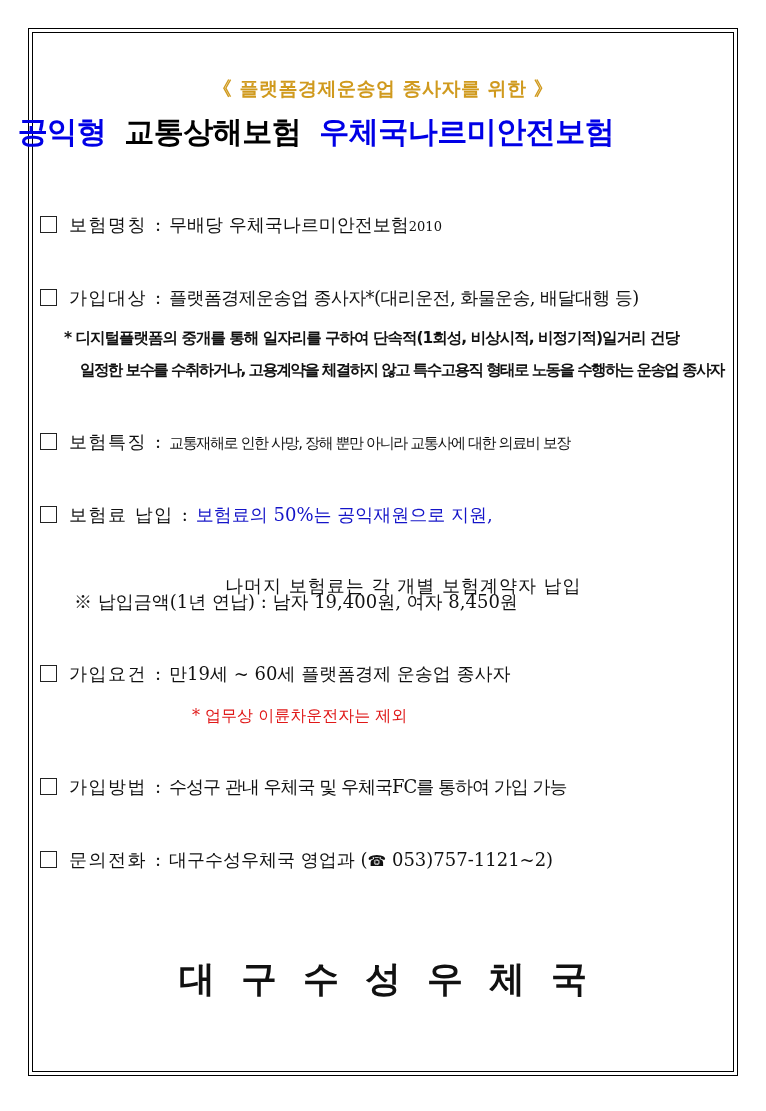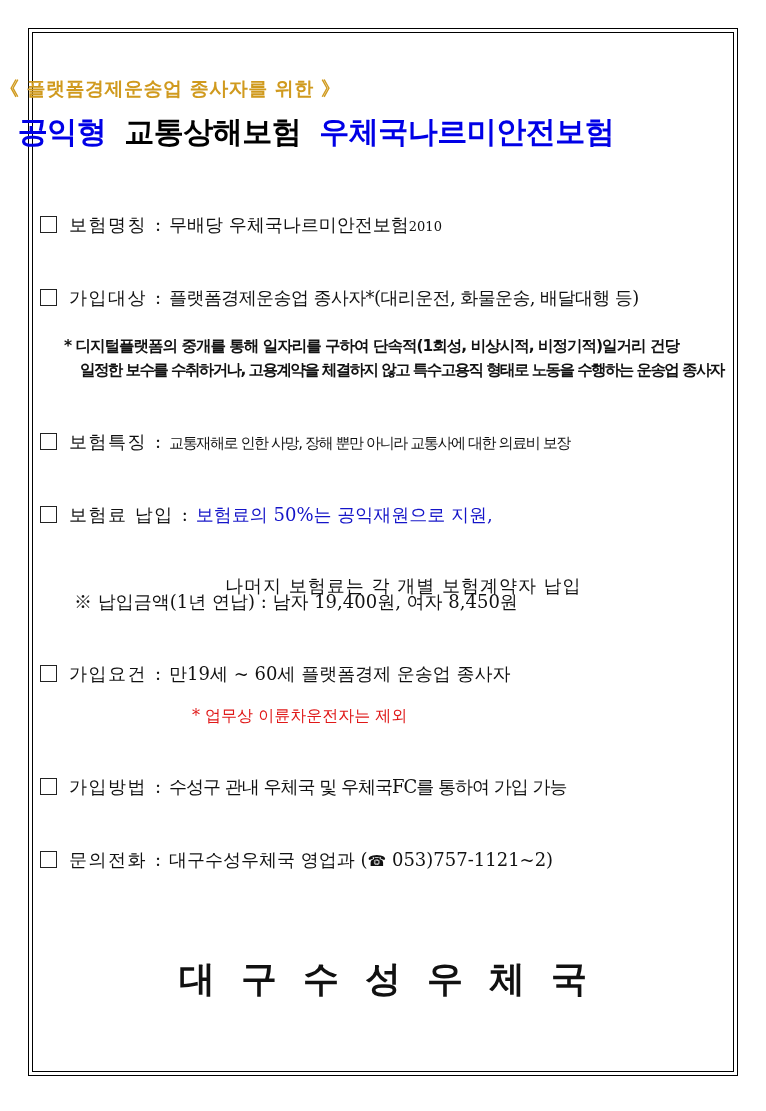--- a/index.html
+++ b/index.html
@@ -3,21 +3,21 @@
 <meta charset="utf-8">
 <style>
   html, body { margin: 0; padding: 0; background: #ffffff; }
   body { width: 766px; height: 1111px; position: relative; overflow: hidden;
          font-family: "DejaVu Serif", "Liberation Serif", serif; color: #111; }
   .frame-outer { position: absolute; left: 28px; top: 28px; width: 710px; height: 1048px;
                  border: 1px solid #000; box-sizing: border-box; }
   .frame-inner { position: absolute; left: 32px; top: 32px; width: 702px; height: 1040px;
                  border: 1.5px solid #000; box-sizing: border-box; }
   .abs { position: absolute; white-space: nowrap; }
-  .subtitle { top: 76px; left: 0; width: 766px; text-align: left;
+  .subtitle { top: 76px; left: 0; width: 766px; text-align: center;
               font-family: "DejaVu Sans", sans-serif; font-weight: bold; font-size: 19px;
               letter-spacing: 0.5px; }
   .title { top: 112px; left: 0; width: 632px; text-align: center;
            font-family: "DejaVu Sans", sans-serif; font-weight: bold; font-size: 30px;
            letter-spacing: -0.5px; }
   .title span { margin: 0 4px; }
   .row { left: 38px; font-size: 18px; line-height: 24px; }
   .box { display: inline-block; width: 17px; height: 17px; border: 1.5px solid #222;
          box-sizing: border-box; vertical-align: -2px; margin-right: 12px; margin-left: 2px; }
   .lbl { letter-spacing: 1.5px; }
@@ -41,21 +41,21 @@
   <span style="color:#0000E6;">우체국나르미안전보험</span>
 </div>
 
 <div class="abs row" style="top:213px;">
   <span class="box"></span><span class="lbl">보험명칭</span><span class="sep">:</span><span>무배당 우체국나르미안전보험</span><span style="font-size:13px;">2010</span>
 </div>
 
 <div class="abs row" style="top:286px;">
   <span class="box"></span><span class="lbl">가입대상</span><span class="sep">:</span><span style="letter-spacing:-0.6px;">플랫폼경제운송업 종사자*(대리운전, 화물운송, 배달대행 등)</span>
 </div>
-<div class="abs note" style="top:336px; left:64px;">*  디지털플랫폼의 중개를 통해 일자리를 구하여 단속적(1회성, 비상시적, 비정기적)일거리 건당</div>
+<div class="abs note" style="top:328px; left:64px;">*  디지털플랫폼의 중개를 통해 일자리를 구하여 단속적(1회성, 비상시적, 비정기적)일거리 건당</div>
 <div class="abs note" style="top:360px; left:80px; letter-spacing:-1.6px;">일정한 보수를 수취하거나, 고용계약을 체결하지 않고 특수고용직 형태로 노동을 수행하는 운송업 종사자</div>
 
 <div class="abs row" style="top:430px;">
   <span class="box"></span><span class="lbl">보험특징</span><span class="sep">:</span><span style="letter-spacing:-1.4px; font-family:'DejaVu Sans', sans-serif; font-size:15px;">교통재해로 인한 사망, 장해 뿐만 아니라 교통사에 대한 의료비 보장</span>
 </div>
 
 <div class="abs row" style="top:503px;">
   <span class="box"></span><span class="lbl">보험료 납입</span><span class="sep">:</span><span style="color:#1414C8;">보험료의 50%는 공익재원으로 지원,</span>
 </div>
 <div class="abs row" style="top:546px; left:225px; letter-spacing:1px;margin-top:28px;">나머지 보험료는 각 개별 보험계약자 납입</div>

